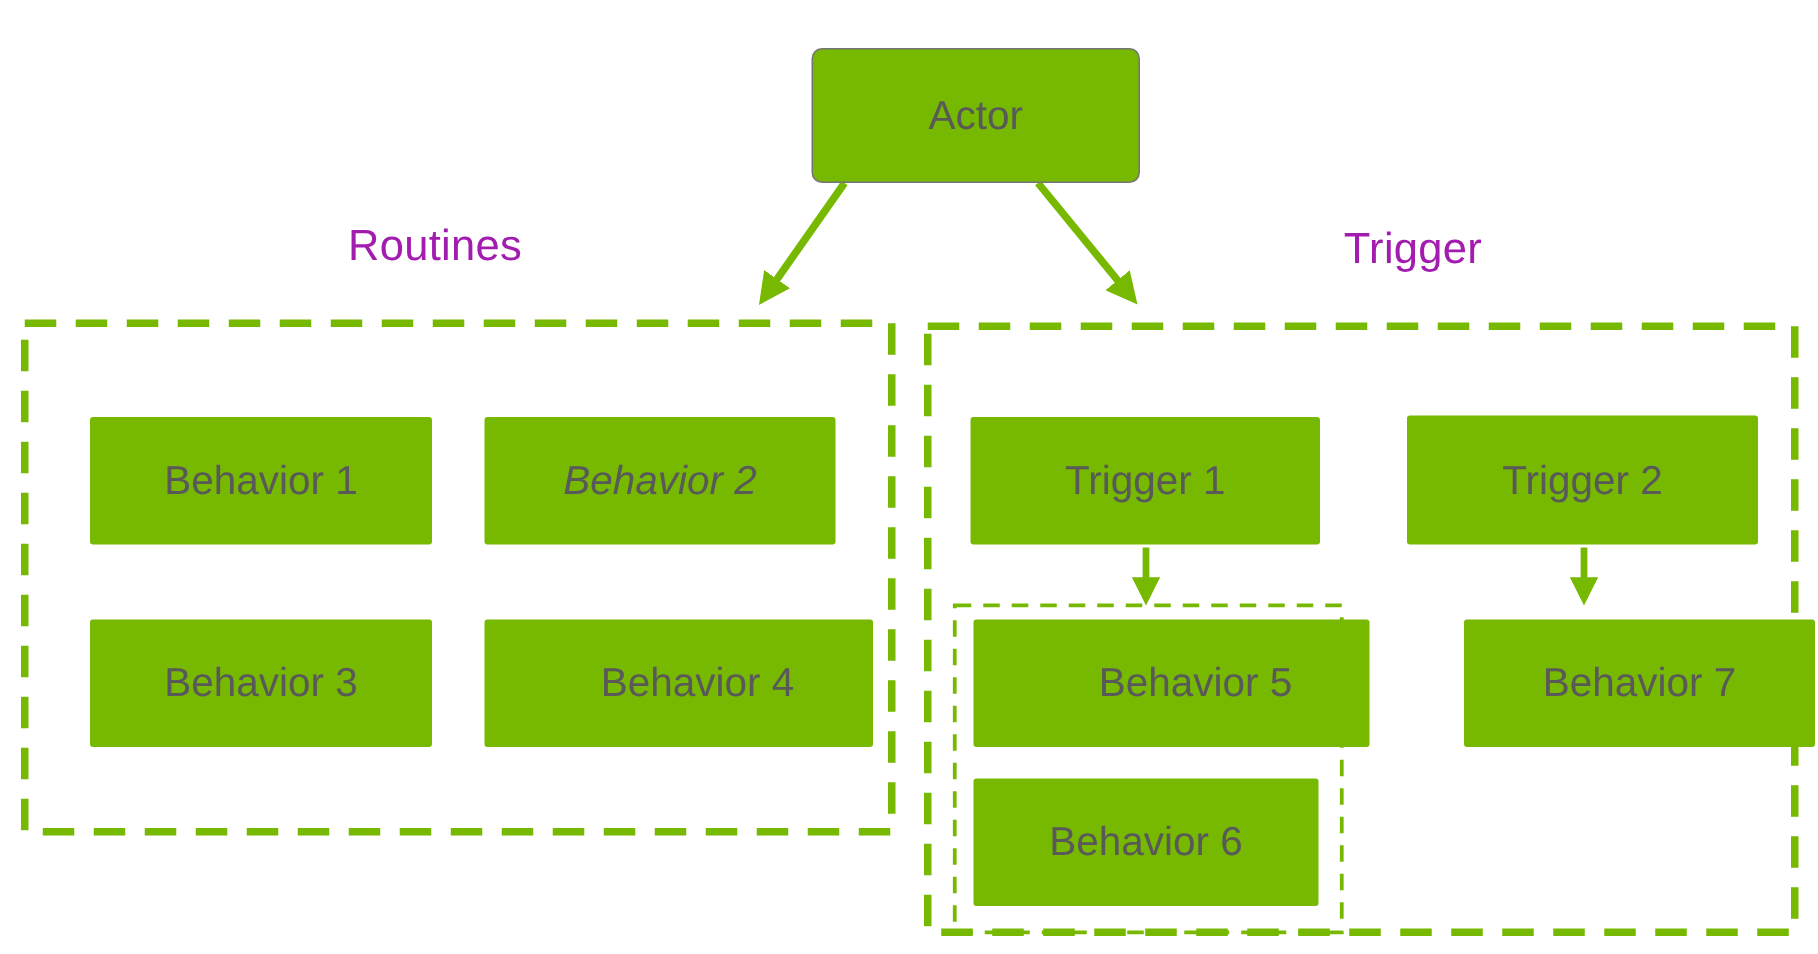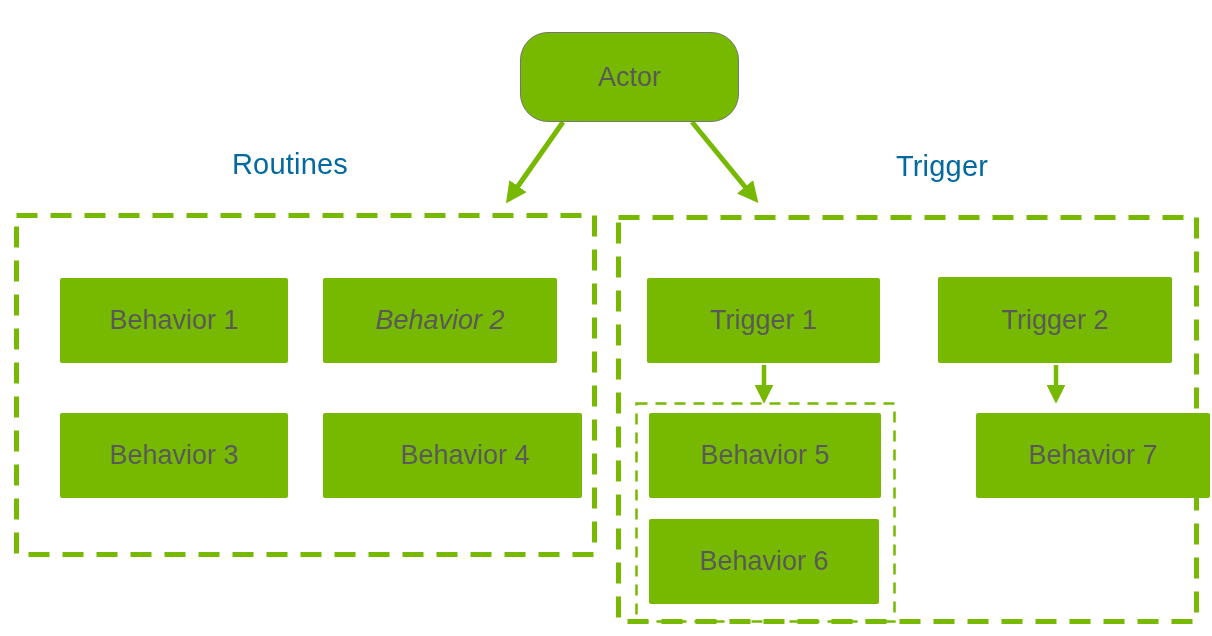--- a/index.html
+++ b/index.html
@@ -14,47 +14,48 @@
   #overlay {
     position: absolute;
     left: 0; top: 0;
     width: 1212px; height: 636px;
   }
   .group-title {
     position: absolute;
     width: 240px;
     text-align: center;
     font-size: 29px;
-    color: #0369a1;
+    color: #a21caf;
     letter-spacing: 0.2px;
   }
   .node {
     position: absolute;
     background: #76b900;
     border-radius: 2px;
     display: flex;
     align-items: center;
     justify-content: center;
     font-size: 27px;
     color: #595959;
     white-space: nowrap;
   }
   .node.actor {
     border: 1.5px solid #757575;
-    border-radius: 28px;
+    border-radius: 7px;
+    margin-left: 21px;
   }
   
   #node-actor     { left: 520px; top: 32px;  width: 217px; height: 88px; }
   #node-behavior1 { left: 60px;  top: 278px; width: 228px; height: 85px; }
   #node-behavior2 { left: 323px; top: 278px; width: 234px; height: 85px; font-style: italic; }
   #node-behavior3 { left: 60px;  top: 413px; width: 228px; height: 85px; }
   #node-behavior4 { left: 323px; top: 413px; width: 234px; height: 85px; padding-left: 25px; }
   #node-trigger1  { left: 647px; top: 278px; width: 233px; height: 85px; text-align: center; }
   #node-trigger2  { left: 938px; top: 277px; width: 234px; height: 86px; }
-  #node-behavior5 { left: 649px; top: 413px; width: 232px; height: 85px; }
+  #node-behavior5 { left: 649px; top: 413px; width: 232px; height: 85px; padding-left: 32px; }
   #node-behavior6 { left: 649px; top: 519px; width: 230px; height: 85px; }
   #node-behavior7 { left: 976px; top: 413px; width: 234px; height: 85px; }
   #title-routines { left: 170px; top: 148px; }
   #title-triggers { left: 822px; top: 150px; }
 </style>
 </head>
 <body>
 
 <div id="canvas">
 

